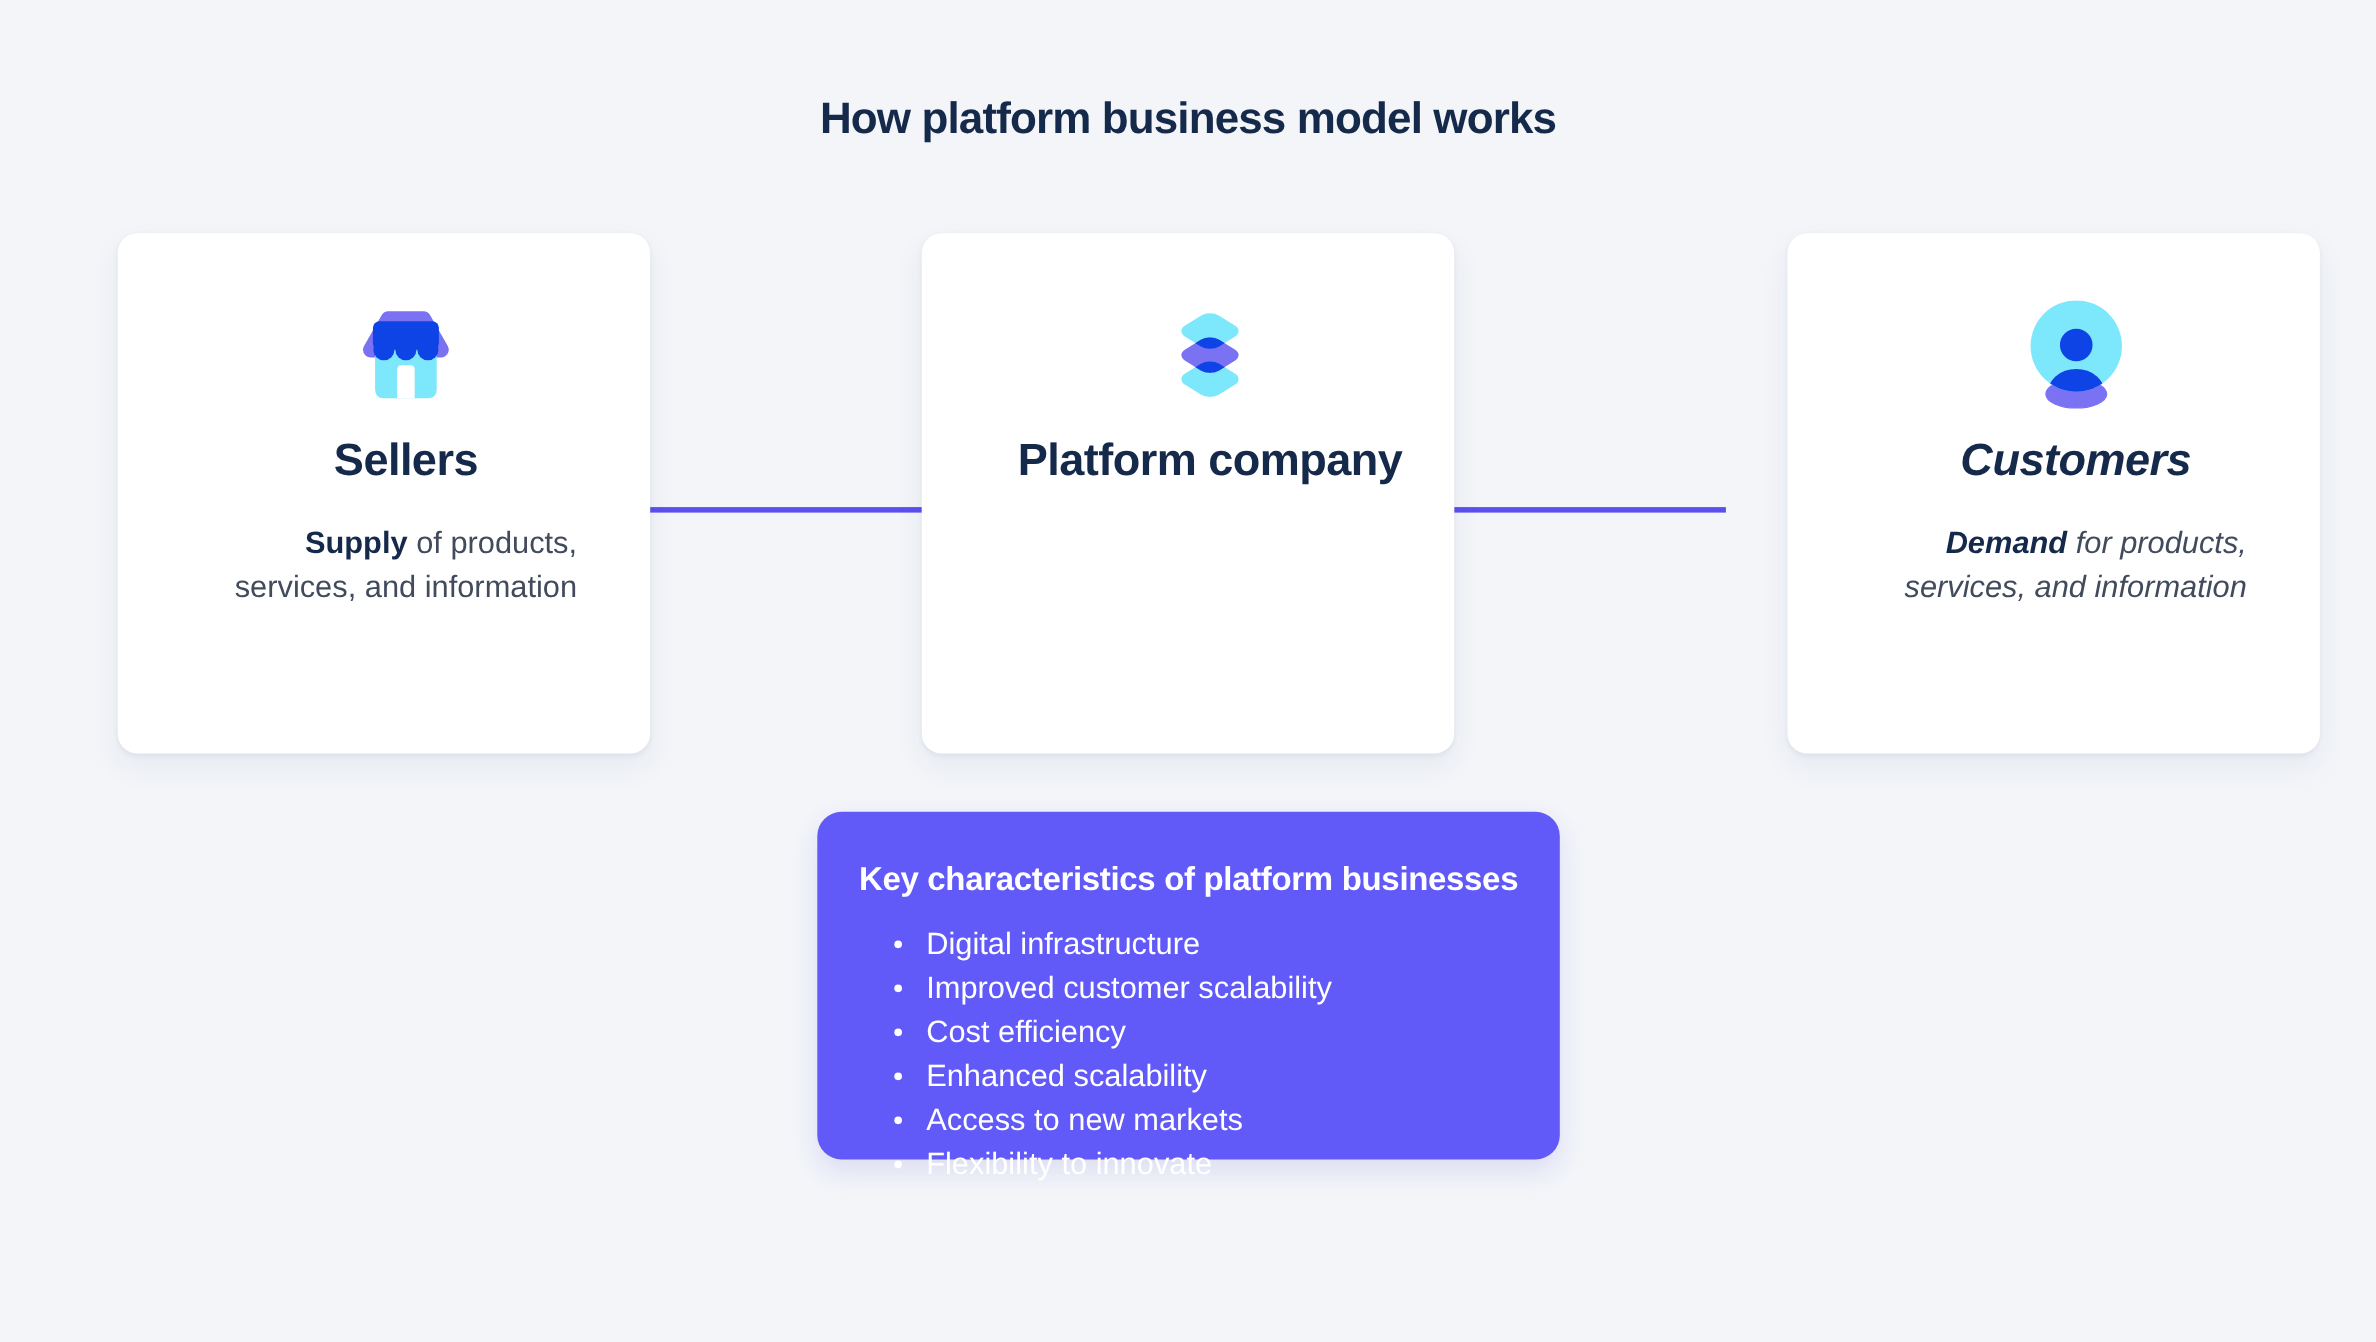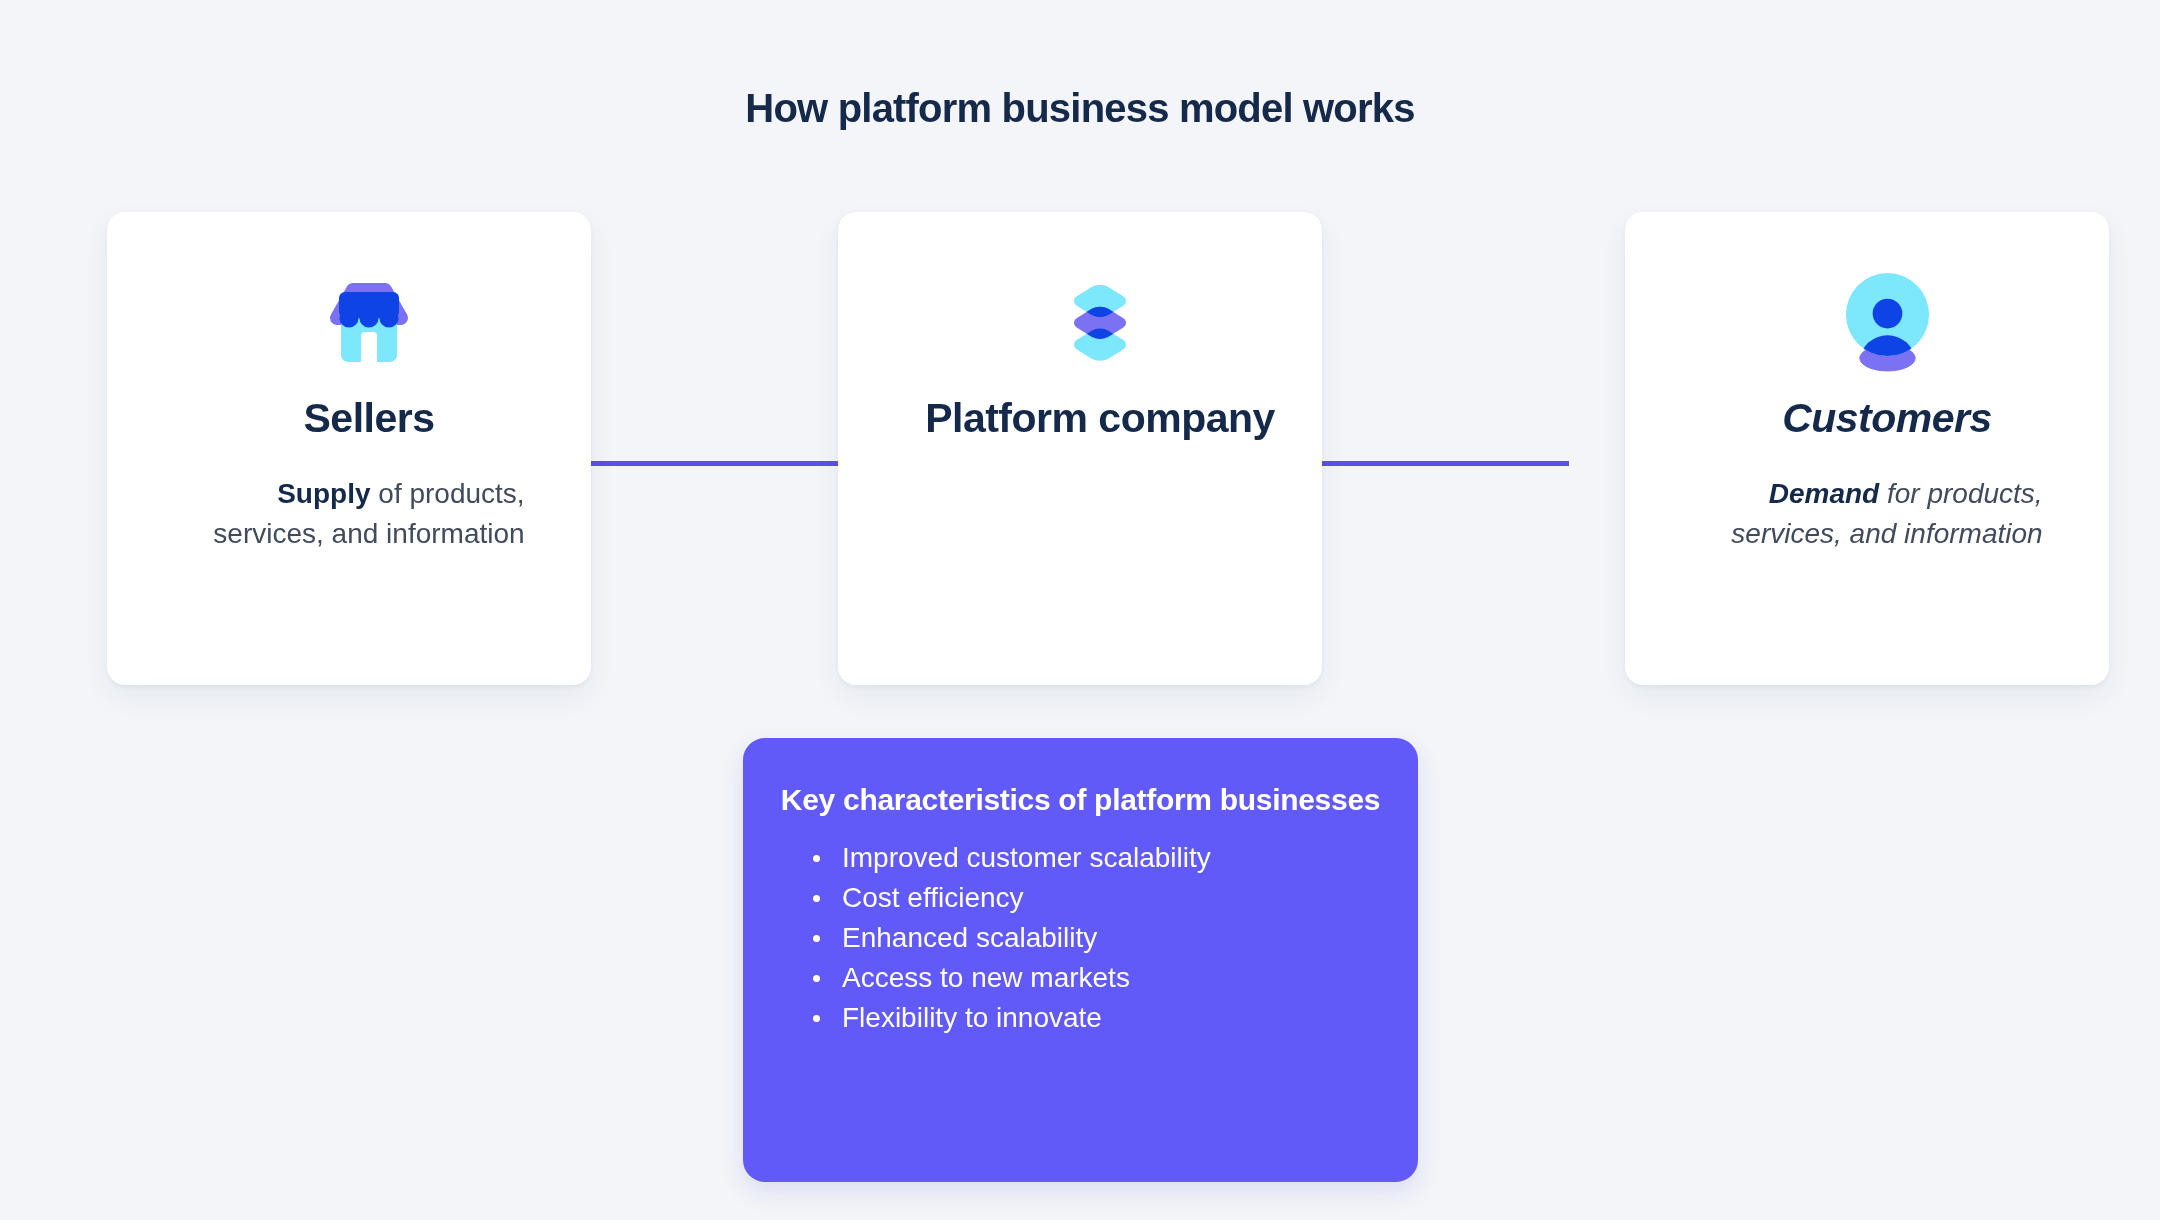--- a/index.html
+++ b/index.html
@@ -42,21 +42,21 @@
   .card-title{
     margin-top:26px;font-size:41px;line-height:48px;font-weight:700;
     color:var(--heading);letter-spacing:-0.5px;
   }
   .card-body{
     margin-top:32px;font-size:28px;line-height:40px;color:var(--body);
     white-space:pre-line;max-width:420px;text-align:right;
   }
   .card-body b{color:var(--heading);font-weight:700;}
   .key-panel{
-    position:absolute;left:743px;top:738px;width:675px;height:444px;
+    position:absolute;left:743px;top:738px;width:675px;height:316px;
     background:var(--accent);border-radius:22px;color:var(--white);
     box-shadow:0 10px 24px rgba(60,50,200,.12);
   }
   .key-title{
     margin-top:44px;text-align:center;font-size:30px;line-height:36px;
     font-weight:700;letter-spacing:-0.3px;
   }
   .key-list{
     margin-top:20px;list-style:none;padding-left:99px;
     font-size:28px;line-height:40px;
@@ -142,20 +142,21 @@
       </svg>
     </div>
     <h2 class="card-title">Customers</h2>
     <p class="card-body"><b>Demand</b><span> for products,
 services, and information</span></p>
   </section>
 
   <section class="key-panel">
     <h3 class="key-title">Key characteristics of platform businesses</h3>
     <ul class="key-list">
+        <li>Digital infrastructure</li>
         <li>Improved customer scalability</li>
         <li>Cost efficiency</li>
         <li>Enhanced scalability</li>
         <li>Access to new markets</li>
         <li>Flexibility to innovate</li>
       </ul>
   </section>
 
 </div>
 

